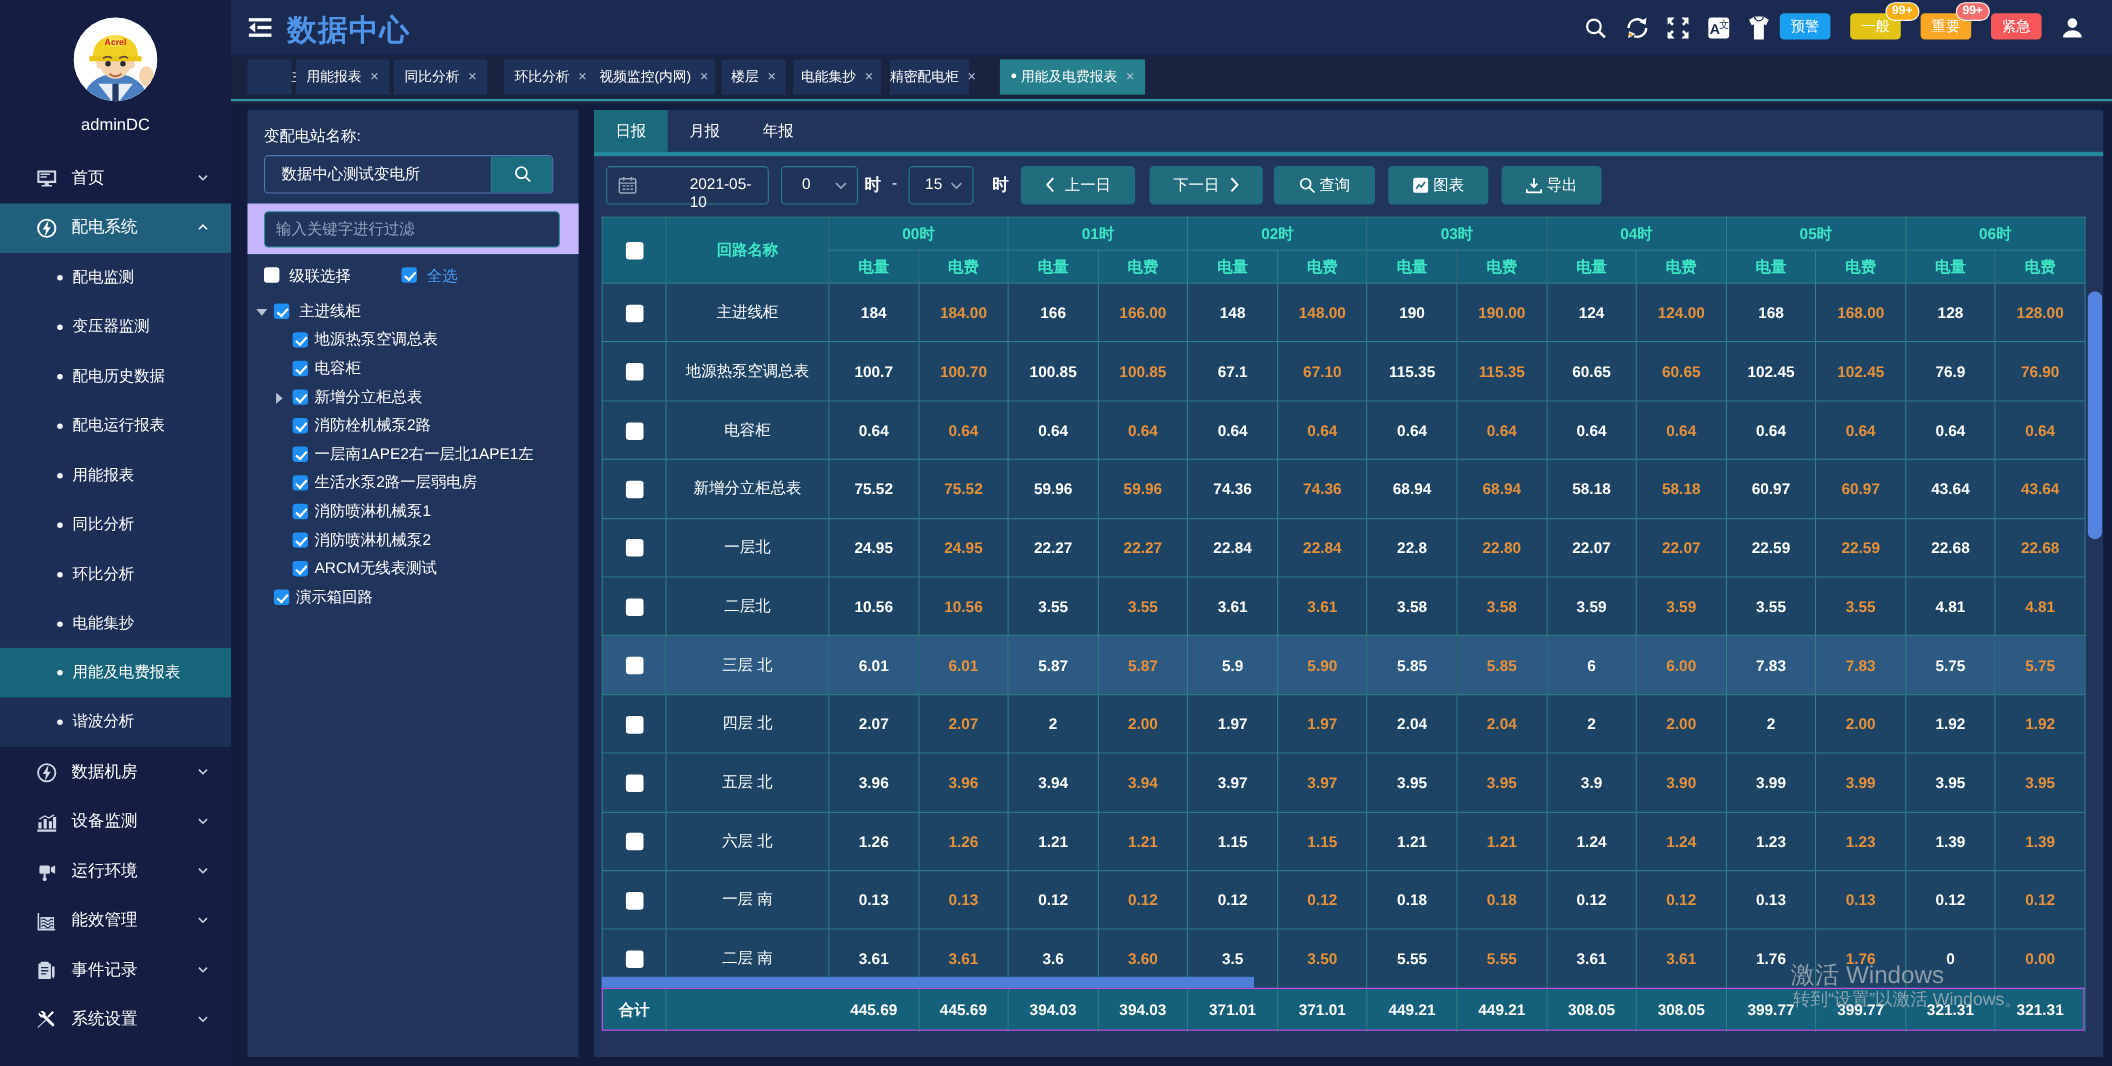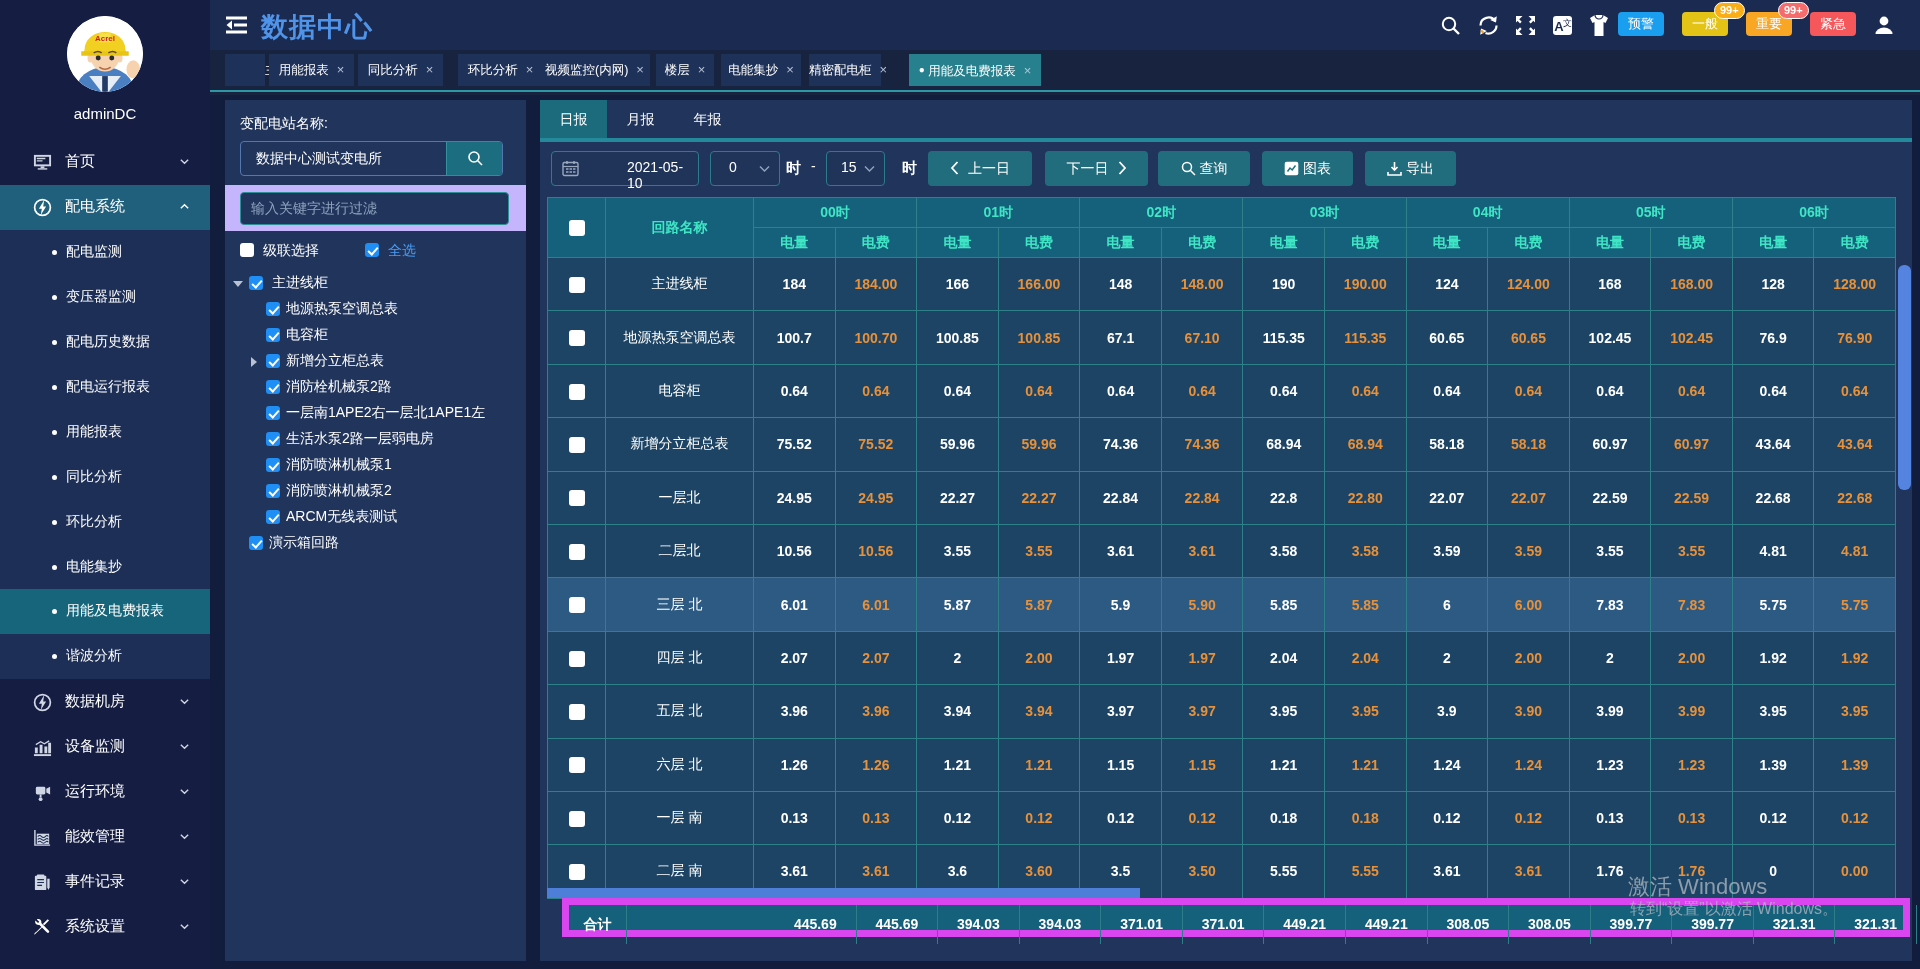--- a/index.html
+++ b/index.html
@@ -55,21 +55,21 @@
 .ctrl-input { position:absolute; top:51px; height:35px; background:#203459; border:1px solid #2d7b8c; border-radius:4px; color:#fff; font-size:14px; }
 .tealbtn { position:absolute; top:51px; height:35px; background:#226d7d; border-radius:4px; color:#fff; font-size:14px; text-align:center; line-height:35px; }
 
 #tbl { position:absolute; left:7px; top:97px; width:1348px; border-collapse:collapse; table-layout:fixed; }
 #tbl td { border:1px solid #2e8089; font-size:14px; color:#fff; text-align:center; vertical-align:middle; padding:0; overflow:hidden; font-weight:bold; }
 #tbl .th { background:#15607a; color:#3ee6c5; font-weight:bold; }
 #tbl .qty { background:#1d4464; }
 #tbl .fee { background:#1d4464; color:#e7913a; }
 #tbl tr.hl .qty { background:#2c5a82; }
 #tbl tr.hl .fee { background:#2c5a82; }
-#totrow { left:22px; top:798px; width:1348px; height:39px; background:#15607a; border:7px solid #d946ef; }
+#totrow { left:7px; top:798px; width:1348px; height:39px; background:#15607a; border:1px solid #d946ef; }
 .totcell { position:absolute; top:0; height:39px; line-height:39px; color:#fff; font-size:14px; text-align:center; border-right:1px solid #2d7e88; font-weight:bold; }
 #hscroll { left:7px; top:788px; width:1348px; height:10px; }
 #hthumb { position:absolute; left:0; top:0; width:593px; height:10px; background:#4d7fd9; }
 #vscroll { left:1357px; top:97px; width:14px; height:743px; }
 #vthumb { position:absolute; left:1px; top:68px; width:13px; height:225px; background:#5584e0; border-radius:6px; }
 .wm1 { left:1088px; top:772px; color:rgba(178,186,195,.75); font-size:22px; }
 .wm2 { left:1090px; top:799px; color:rgba(178,186,195,.75); font-size:16px; }
 </style>
 </head>
 <body>

